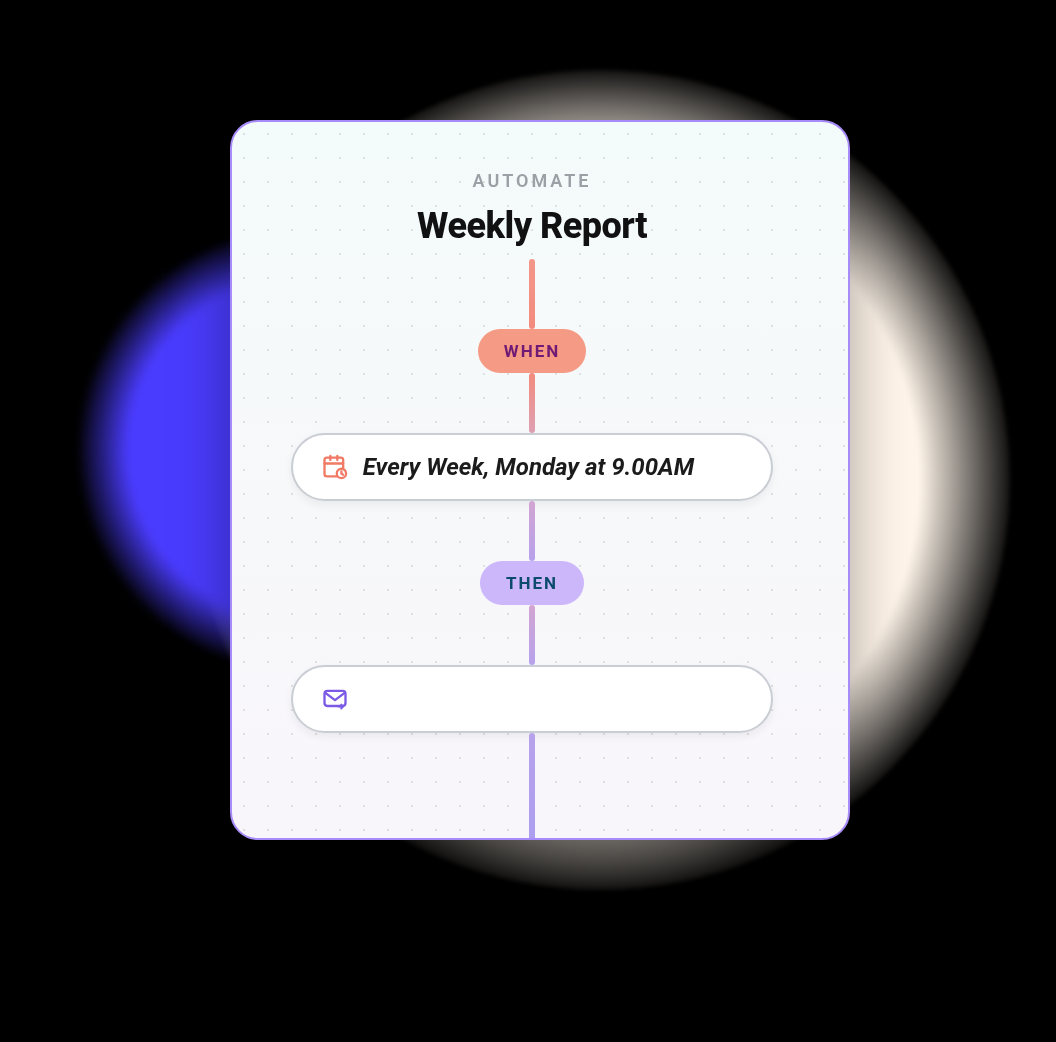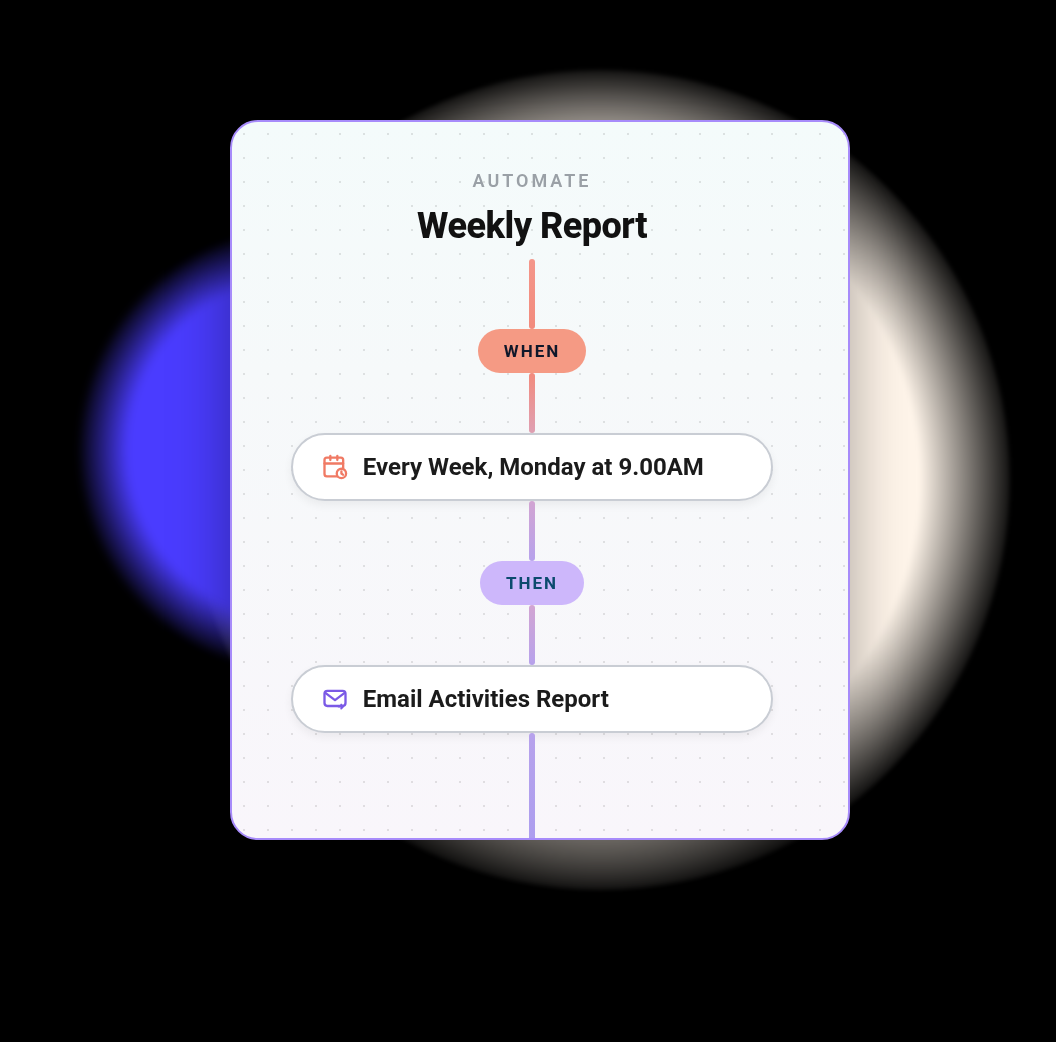--- a/index.html
+++ b/index.html
@@ -78,34 +78,35 @@
   .connector.purple2 { height: 120px; background: linear-gradient(180deg, #b7a2ec, #ab9def); }
 
   .badge {
     border-radius: 999px;
     font-size: 17px;
     font-weight: 700;
     letter-spacing: 2px;
     padding: 12px 26px;
     text-transform: uppercase;
   }
-  .badge.when { background: #f59a84; color: #0f172a; }
+  .badge.when { background: #f59a84; color: #701a75; }
   .badge.then { background: #cdb7fb; color: #0c4a6e; }
 
   .pill {
     width: 90%;
     max-width: 560px;
     background: #fff;
     border: 2px solid #c9cdd4;
     border-radius: 999px;
     padding: 18px 28px;
     display: flex;
     align-items: center;
     gap: 14px;
     box-shadow: 0 4px 10px rgba(0,0,0,0.06);
+    font-style: italic;
   }
   .pill .pill-text {
     font-size: 24px;
     font-weight: 700;
     color: #1b1b1b;
     white-space: nowrap;
   }
   .pill .icon { flex-shrink: 0; display: flex; }
   .icon.calendar svg { stroke: #f07a64; }
   .icon.mail svg { stroke: #7b5ae6; }
@@ -148,18 +149,17 @@
   <div class="connector purple1"></div>
 
   <div class="pill">
     <span class="icon mail">
       <svg width="28" height="28" viewBox="0 0 24 24" fill="none" stroke-width="2" stroke-linecap="round" stroke-linejoin="round">
         <rect x="3" y="5" width="18" height="13" rx="2.5"></rect>
         <path d="M4 7l8 6 8-6"></path>
         <path d="M15 18.5 L19 18.5 M17.3 16.8 L19 18.5 L17.3 20.2" stroke-width="1.6"></path>
       </svg>
     </span>
-    <span class="pill-text">Email Activities Report</span>
   </div>
 
   <div class="connector purple2"></div>
 
 </div>
 
 </body></html>

